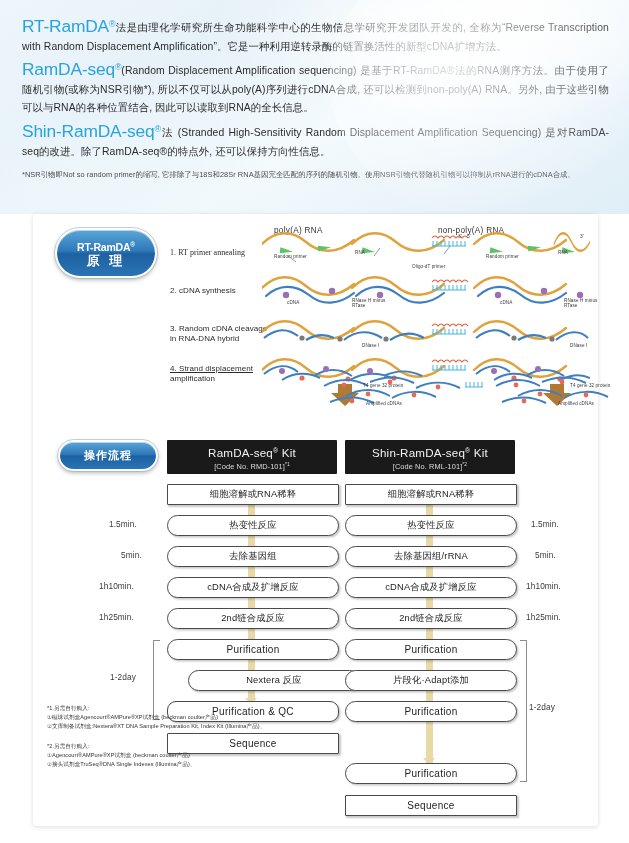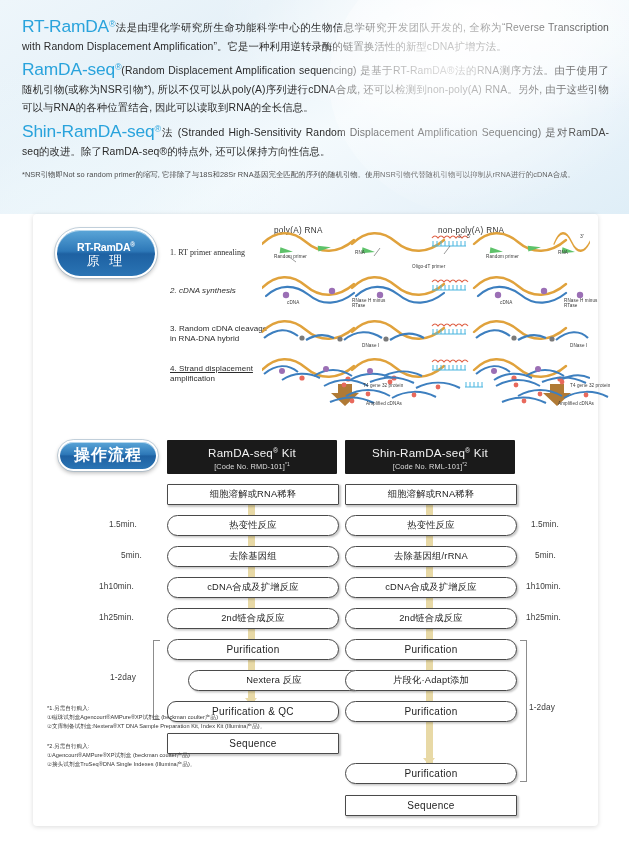--- a/index.html
+++ b/index.html
@@ -56,23 +56,23 @@
     justify-content:center;color:#fff;text-align:center;
     border-radius:999px;
     background:linear-gradient(180deg,#5ba6d8 0%,#2d78b8 46%,#1e61a2 52%,#2a74b4 100%);
     box-shadow:0 2px 4px rgba(0,0,0,.28), inset 0 1px 0 rgba(255,255,255,.55);
     border:2px solid #ffffff;
     outline:1px solid rgba(150,175,195,.55);
   }
   #pill-principle{left:55px;top:228px;width:98px;height:46px;}
   #pill-principle .l1{font-size:10.5px;font-weight:700;line-height:12px;letter-spacing:-.2px;}
   #pill-principle .l1 .reg{font-size:6.5px;vertical-align:4px;}
-  #pill-principle .l2{font-size:13px;font-weight:400;letter-spacing:3px;line-height:15px;}
+  #pill-principle .l2{font-size:13px;font-weight:700;letter-spacing:3px;line-height:15px;}
   #pill-flow{left:58px;top:440px;width:96px;height:27px;}
-  #pill-flow .l2{font-size:16px;font-weight:700;letter-spacing:1px;text-align:right;}
+  #pill-flow .l2{font-size:11px;font-weight:700;letter-spacing:1px;text-align:right;}
 
   
   .diagram{position:absolute;left:170px;top:228px;width:420px;height:180px;}
   .col-title{
     position:absolute;font-size:8.2px;color:#333;letter-spacing:.3px;
   }
   .steps{position:absolute;left:0;top:18px;width:98px;}
   .step{
     position:absolute;font-size:8px;line-height:10px;color:#2c2c2c;letter-spacing:.05px;
   }
@@ -145,21 +145,21 @@
     <div class="l1"><span>RT-RamDA</span><span class="reg">®</span></div>
     <div class="l2">原 理</div>
   </div>
 
   <div class="diagram">
     <div class="col-title" style="left:104px;top:-2px;">poly(A) RNA</div>
     <div class="col-title" style="left:268px;top:-2px;">non-poly(A) RNA</div>
 
     <div class="steps">
       <div class="step" style="top:2px;font-family:Liberation Serif, serif;">1. RT primer annealing</div>
-      <div class="step" style="top:40px;font-style:italic;">2. cDNA synthesis</div>
+      <div class="step" style="top:40px;">2. cDNA synthesis</div>
       <div class="step" style="top:78px;">3. Random cDNA cleavage</div>
       <div class="step" style="top:88px;">in RNA-DNA hybrid</div>
       <div class="step" style="top:118px;text-decoration:underline;">4. Strand displacement</div>
       <div class="step" style="top:128px;">amplification</div>
     </div>
 
     <svg class="mol" style="left:92px;top:4px;" width="328" height="176" viewBox="0 0 328 176">
       <defs>
         <g id="rnawave">
           <path d="M0,12 C14,-2 30,-2 44,10 C58,22 76,22 92,8" fill="none" stroke="#e0a23c" stroke-width="2.4" stroke-linecap="round"></path>

